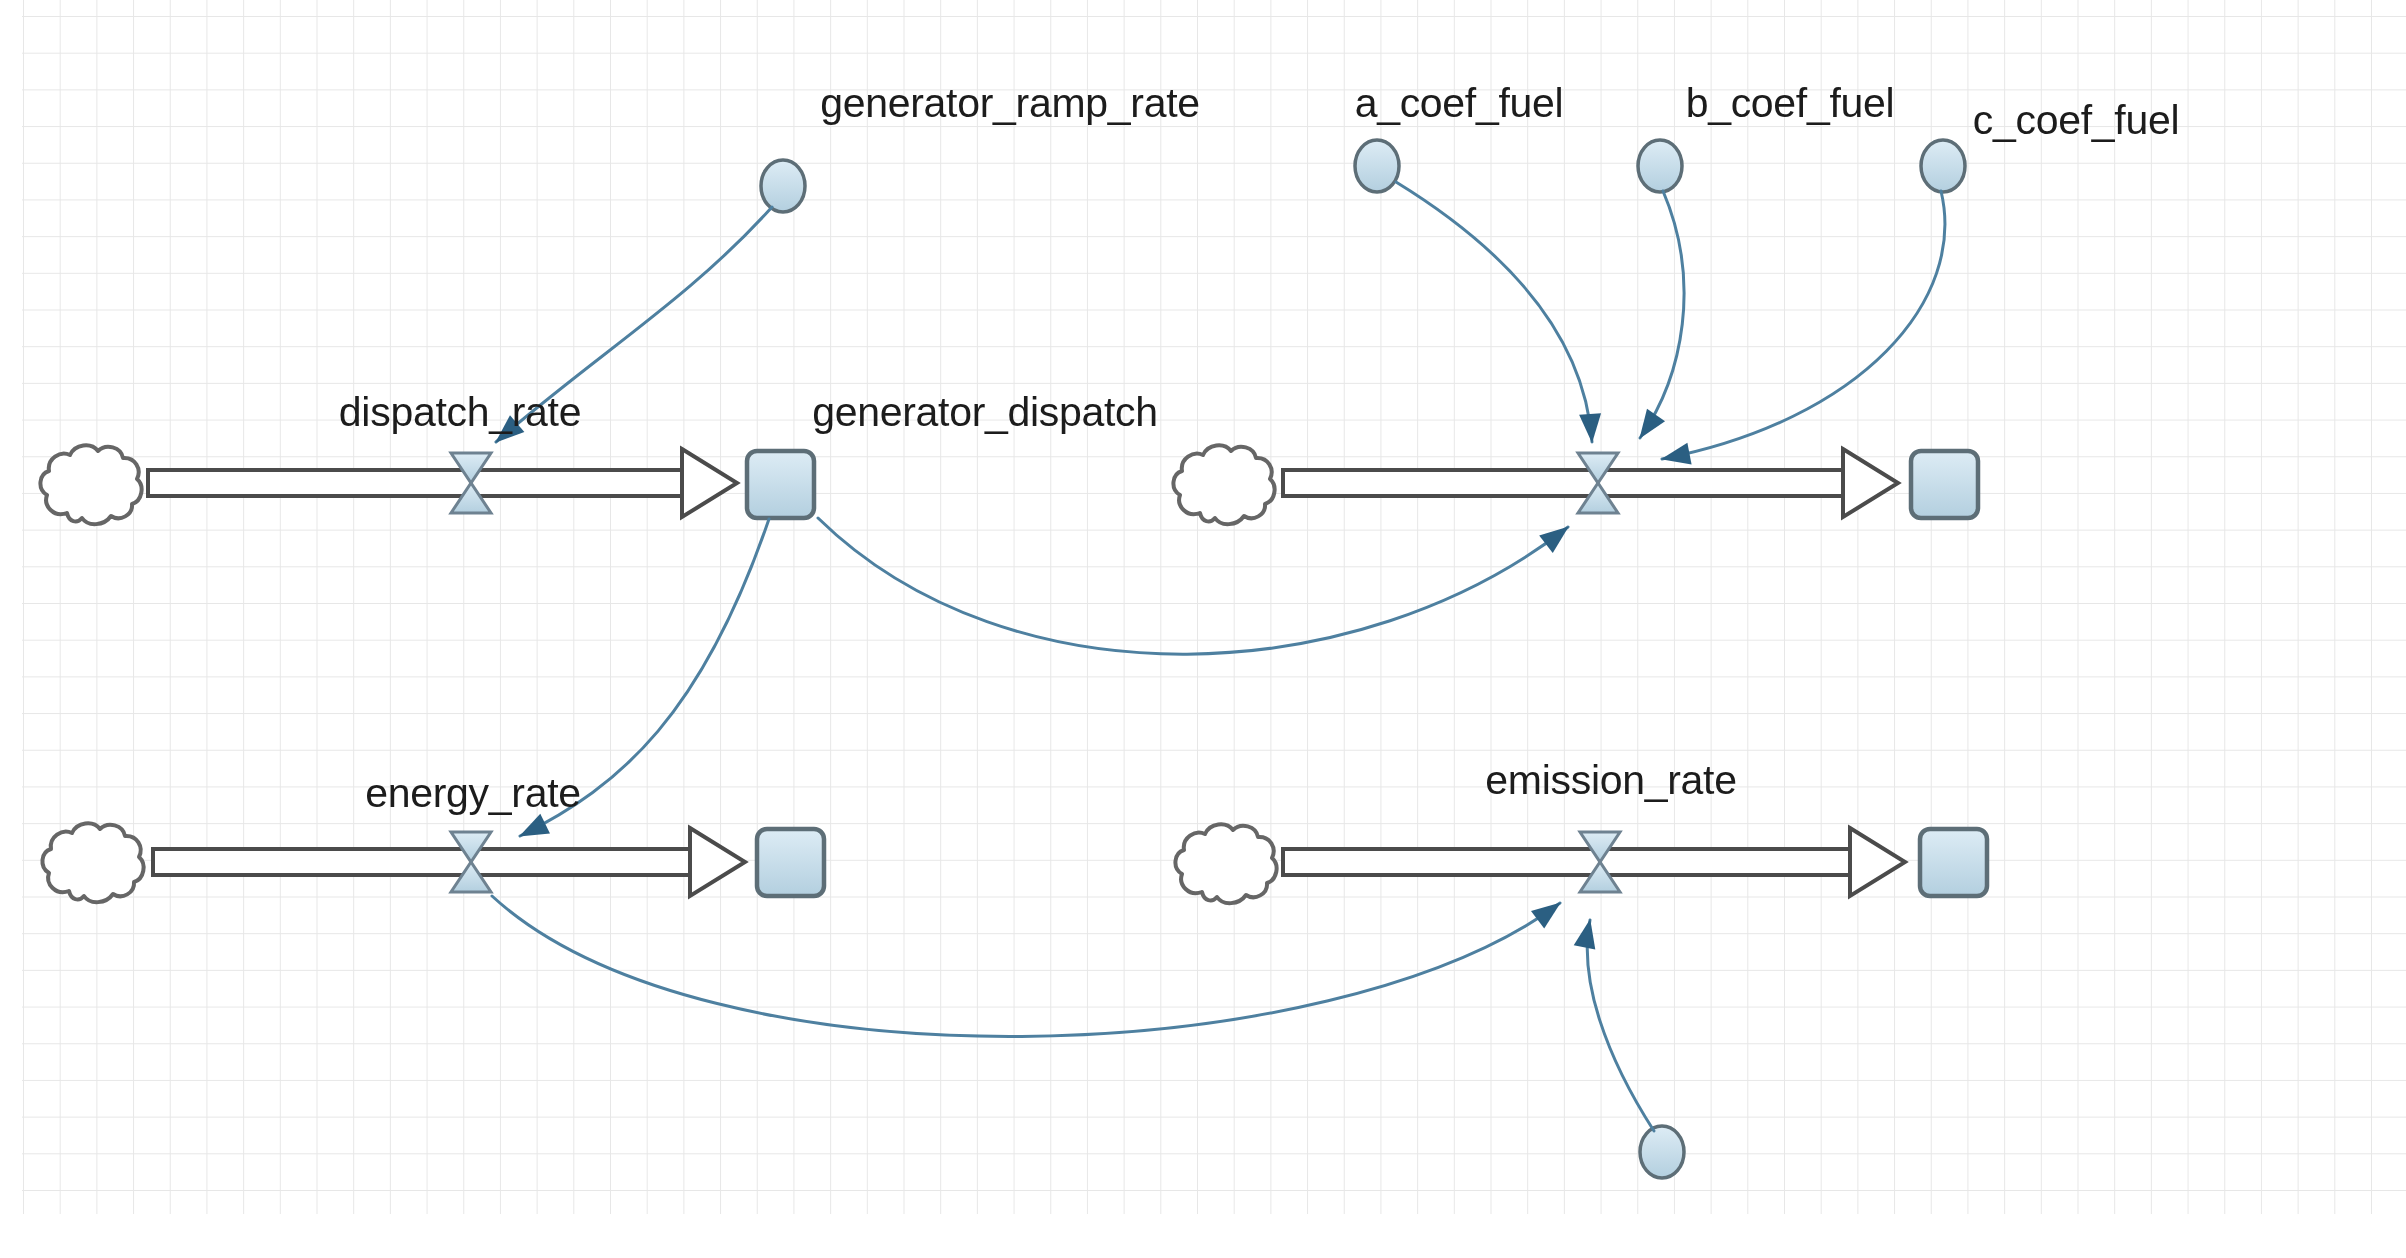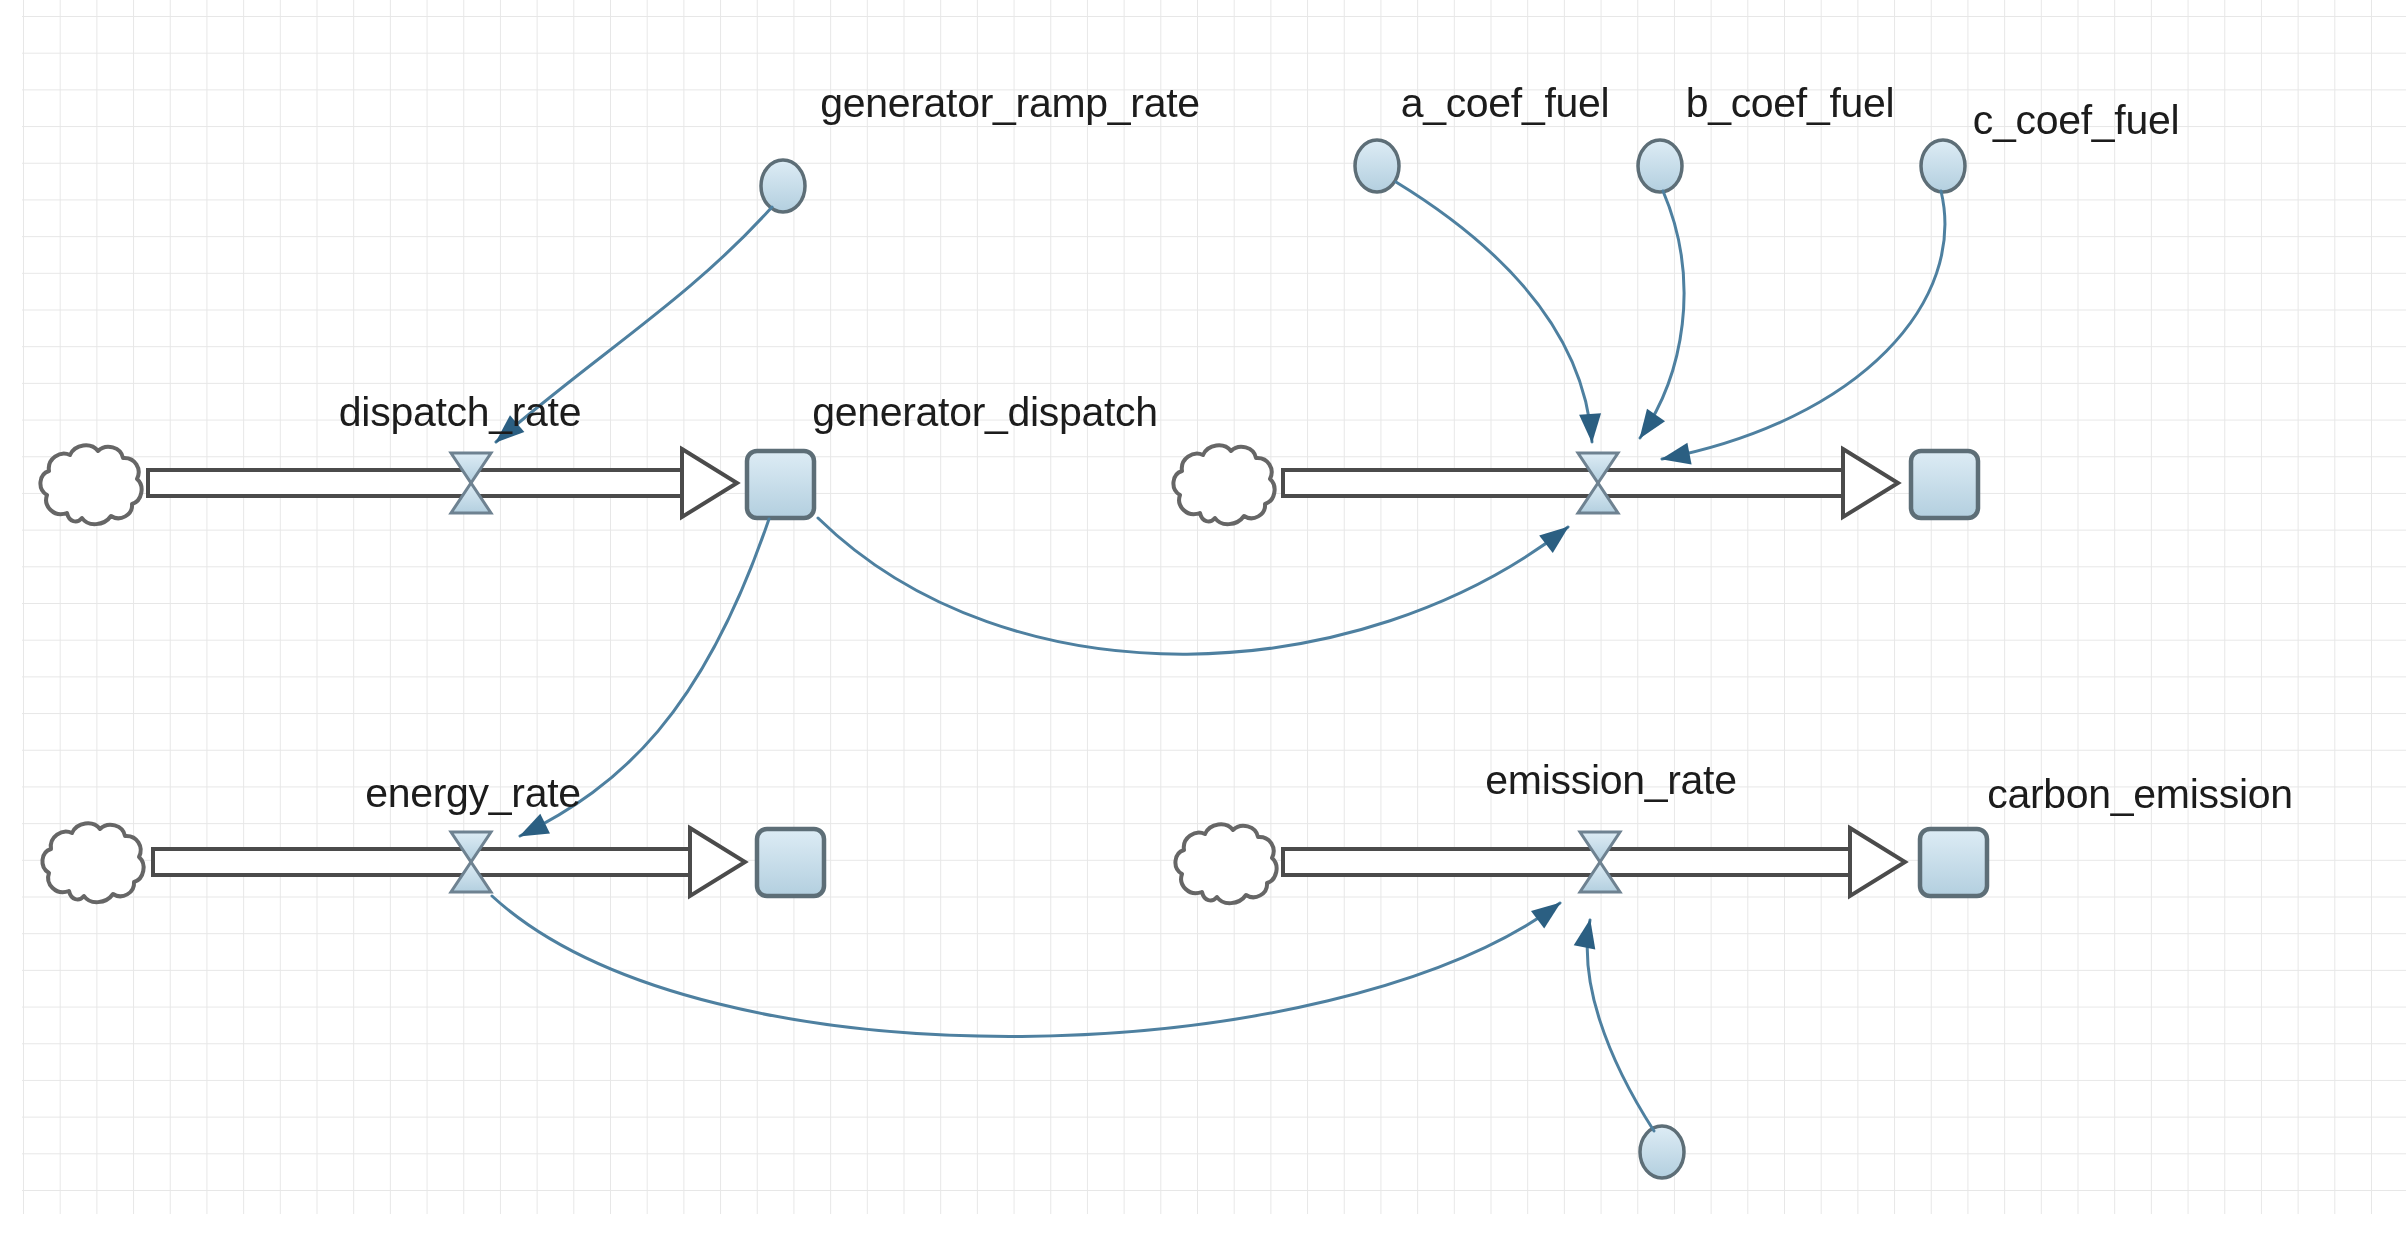--- a/index.html
+++ b/index.html
@@ -117,23 +117,22 @@
       <path d="M 1663 191 C 1701 280, 1684 375, 1640 438" marker-end="url(#arrowHead)"></path>
       <path d="M 1941 191 C 1967 300, 1862 420, 1662 459" marker-end="url(#arrowHead)"></path>
       <path d="M 818 518 C 1010 706, 1360 690, 1568 527" marker-end="url(#arrowHead)"></path>
       <path d="M 769 519 C 703 712, 622 786, 520 836" marker-end="url(#arrowHead)"></path>
       <path d="M 492 896 C 705 1092, 1335 1072, 1560 903" marker-end="url(#arrowHead)"></path>
       <path d="M 1654 1131 C 1607 1058, 1578 980, 1590 920" marker-end="url(#arrowHead)"></path>
     </g>
   </svg>
 
   <div class="lbl" style="left:1010px;top:103px">generator_ramp_rate</div>
-  <div class="lbl" style="left:1505px;top:103px">a_coef_fuel</div>
+  <div class="lbl" style="left:1459px;top:103px">a_coef_fuel</div>
   <div class="lbl" style="left:1790px;top:103px">b_coef_fuel</div>
   <div class="lbl" style="left:2076px;top:120px">c_coef_fuel</div>
   <div class="lbl" style="left:460px;top:412px">dispatch_rate</div>
   <div class="lbl" style="left:985px;top:412px">generator_dispatch</div>
   <div class="lbl" style="left:473px;top:793px">energy_rate</div>
   <div class="lbl" style="left:1611px;top:780px">emission_rate</div>
-  <div class="lbl" style="left:2140px;top:794px">carbon_emission</div>
 
   <div class="edge-mask mask-bottom"></div>
 </div>
 
 </body></html>

